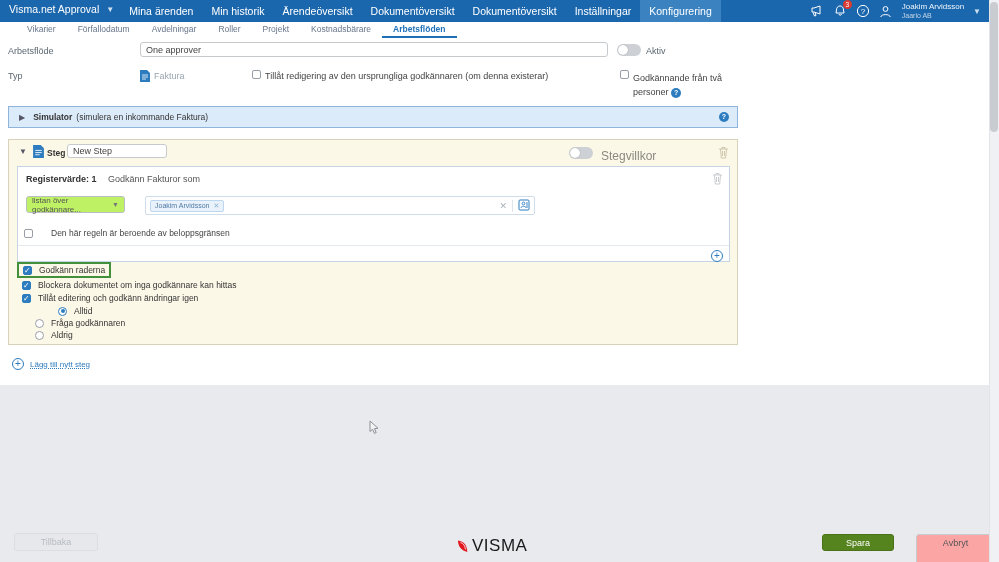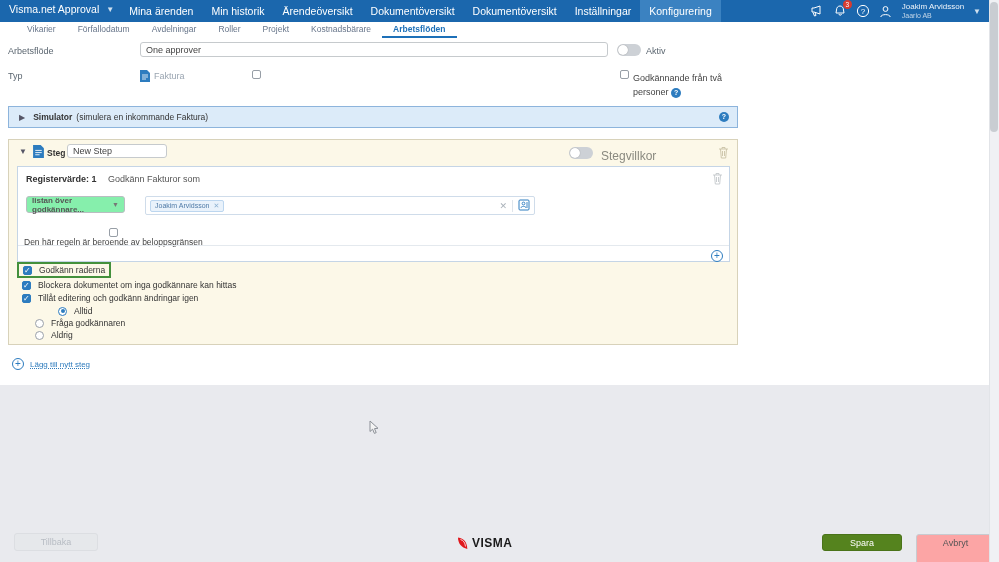--- a/index.html
+++ b/index.html
@@ -57,46 +57,46 @@
   .step-doc { position:absolute; left:24px; top:4px; }
   .step-lbl { position:absolute; left:38px; top:8px; font-size:8.5px; font-weight:bold; color:#333; }
   .step-name { left:58px; top:4px; width:100px; height:14px; }
   .step-toggle { left:560px; top:7px; }
   .step-cond { position:absolute; left:592px; top:9px; font-size:12px; color:#8a8a80; }
   .trash { position:absolute; cursor:pointer; }
 
   .rule-panel { position:absolute; left:8px; top:26px; width:713px; height:96px; background:#fff; border:1px solid #c5d5e6; }
   .rule-title { position:absolute; left:8px; top:7px; font-size:9px; font-weight:bold; color:#333; }
   .rule-sub { position:absolute; left:90px; top:7px; font-size:9px; color:#555; }
-  .dd-btn { position:absolute; left:8px; top:29px; width:99px; height:17px; background:#86efac; border:1px solid #b9bdc1; border-radius:3px; font-size:8px; color:#555; display:flex; align-items:center; padding:0 5px; cursor:pointer;font-weight:bold; }
+  .dd-btn { position:absolute; left:8px; top:29px; width:99px; height:17px; background:#bef264; border:1px solid #b9bdc1; border-radius:3px; font-size:8px; color:#555; display:flex; align-items:center; padding:0 5px; cursor:pointer; }
   .dd-btn .dd-chev { margin-left:auto; font-size:7px; color:#777; }
   .approver-field { position:absolute; left:127px; top:29px; width:390px; height:19px; background:#fff; border:1px solid #cfdcea; border-radius:2px; display:flex; align-items:center; padding:0 4px; }
   .chip { display:flex; align-items:center; gap:4px; height:12px; background:#e9f2fb; border:1px solid #bcd6ef; border-radius:2px; font-size:7px; color:#4f7aa6; padding:0 4px; }
   .chip .chip-x { color:#8fb2d2; font-size:7px; cursor:pointer; }
   .field-clear { margin-left:auto; color:#aab2ba; font-size:9px; cursor:pointer; }
   .field-div { width:1px; height:12px; background:#dfe5eb; margin:0 5px; }
-  .amount-row { position:absolute; left:6px; top:61px; display:flex; align-items:center; gap:0; font-size:8.5px; color:#444;flex-direction:column; }
+  .amount-row { position:absolute; left:6px; top:61px; display:flex; align-items:center; gap:18px; font-size:8.5px; color:#444; }
   .rule-divider { position:absolute; left:0; right:0; top:78px; border-top:1px solid #e4e9ee; }
   .plus-circle { width:12px; height:12px; border:1px solid #2d7cbf; border-radius:50%; color:#2d7cbf; font-size:10px; line-height:10px; text-align:center; background:#fff; cursor:pointer; }
   .rule-plus { position:absolute; right:6px; top:83px; }
 
   .opt-row { position:absolute; display:flex; align-items:center; gap:7px; font-size:8.5px; color:#333; }
   .opt-highlight { border:2px solid #43903c; padding:1px 4px; left:8px !important; }
   .radio-row { position:absolute; display:flex; align-items:center; gap:7px; font-size:8.5px; color:#333; }
 
   .add-step { position:absolute; left:12px; top:358px; display:flex; align-items:center; gap:6px; cursor:pointer; }
   .add-step a { font-size:8px; color:#2d7bbd; text-decoration:underline dotted; }
 
   
   .btn { position:absolute; font-family:"Liberation Sans",sans-serif; font-size:9px; text-align:center; border-radius:3px; cursor:pointer; }
   .btn-back { left:14px; top:533px; width:84px; height:18px; line-height:17px; background:#e6e8eb; border:1px solid #dcdee2; color:#b7bcc3; }
-  .btn-save { left:822px; top:534px; width:80px; height:17px; line-height:16px; background:#55831e; border:1px solid #4a7319; color:#fff; }
+  .btn-save { left:822px; top:534px; width:72px; height:17px; line-height:16px; background:#55831e; border:1px solid #4a7319; color:#fff; }
   .btn-cancel { left:904px; top:534px; width:79px; height:33px; line-height:16px; background:#fca5a5; border:1px solid #c7cbd0; color:#555;margin-left:12px; }
   .visma-logo { position:absolute; left:456px; top:536px; display:flex; align-items:center; gap:3px; }
-  .visma-text { font-size:12px; font-weight:bold; color:#1a1a1a; letter-spacing:0.5px; }
+  .visma-text { font-size:17px; font-weight:normal; color:#1a1a1a; letter-spacing:0.5px; }
 
   
   .scrollbar { position:absolute; right:0; top:0; width:10px; height:562px; background:#f0f1f4; border-left:1px solid #e2e4e8; }
   .scroll-thumb { position:absolute; right:1px; top:2px; width:8px; height:130px; background:#c9cdd2; border-radius:4px; }
 
   .cursor { position:absolute; left:368px; top:420px; }
 </style>
 </head>
 <body>
 
@@ -195,20 +195,21 @@
 
   <div class="lbl" style="left:8px; top:71px;">Typ</div>
   <div style="position:absolute; left:140px; top:68px;">
     <svg width="10" height="12" viewBox="0 0 10 12">
         <path d="M0 0 h7 l3 3 v9 h-10 z" fill="#2d7cbf"></path>
         <path d="M2 5h6 M2 7h6 M2 9h4" stroke="#fff" stroke-width="0.8"></path>
       </svg>
   </div>
   <div class="lbl muted" style="left:154px; top:71px;">Faktura</div>
   <div class="cb" style="left:252px; top:70px;"></div>
+  <div class="lbl" style="left:265px; top:71px; color:#444;">Tillåt redigering av den ursprungliga godkännaren (om denna existerar)</div>
   <div class="cb" style="left:620px; top:70px;"></div>
   <div class="lbl" style="left:633px; top:71px; width:108px; line-height:1.6; color:#444;">
     <span>Godkännande från två personer</span>
     <span class="qmark">?</span>
   </div>
 
   <div class="simulator">
     <span class="sim-chev">▶</span>
     <span style="font-weight:bold;">Simulator</span>
     <span style="margin-left:4px;">(simulera en inkommande Faktura)</span>

